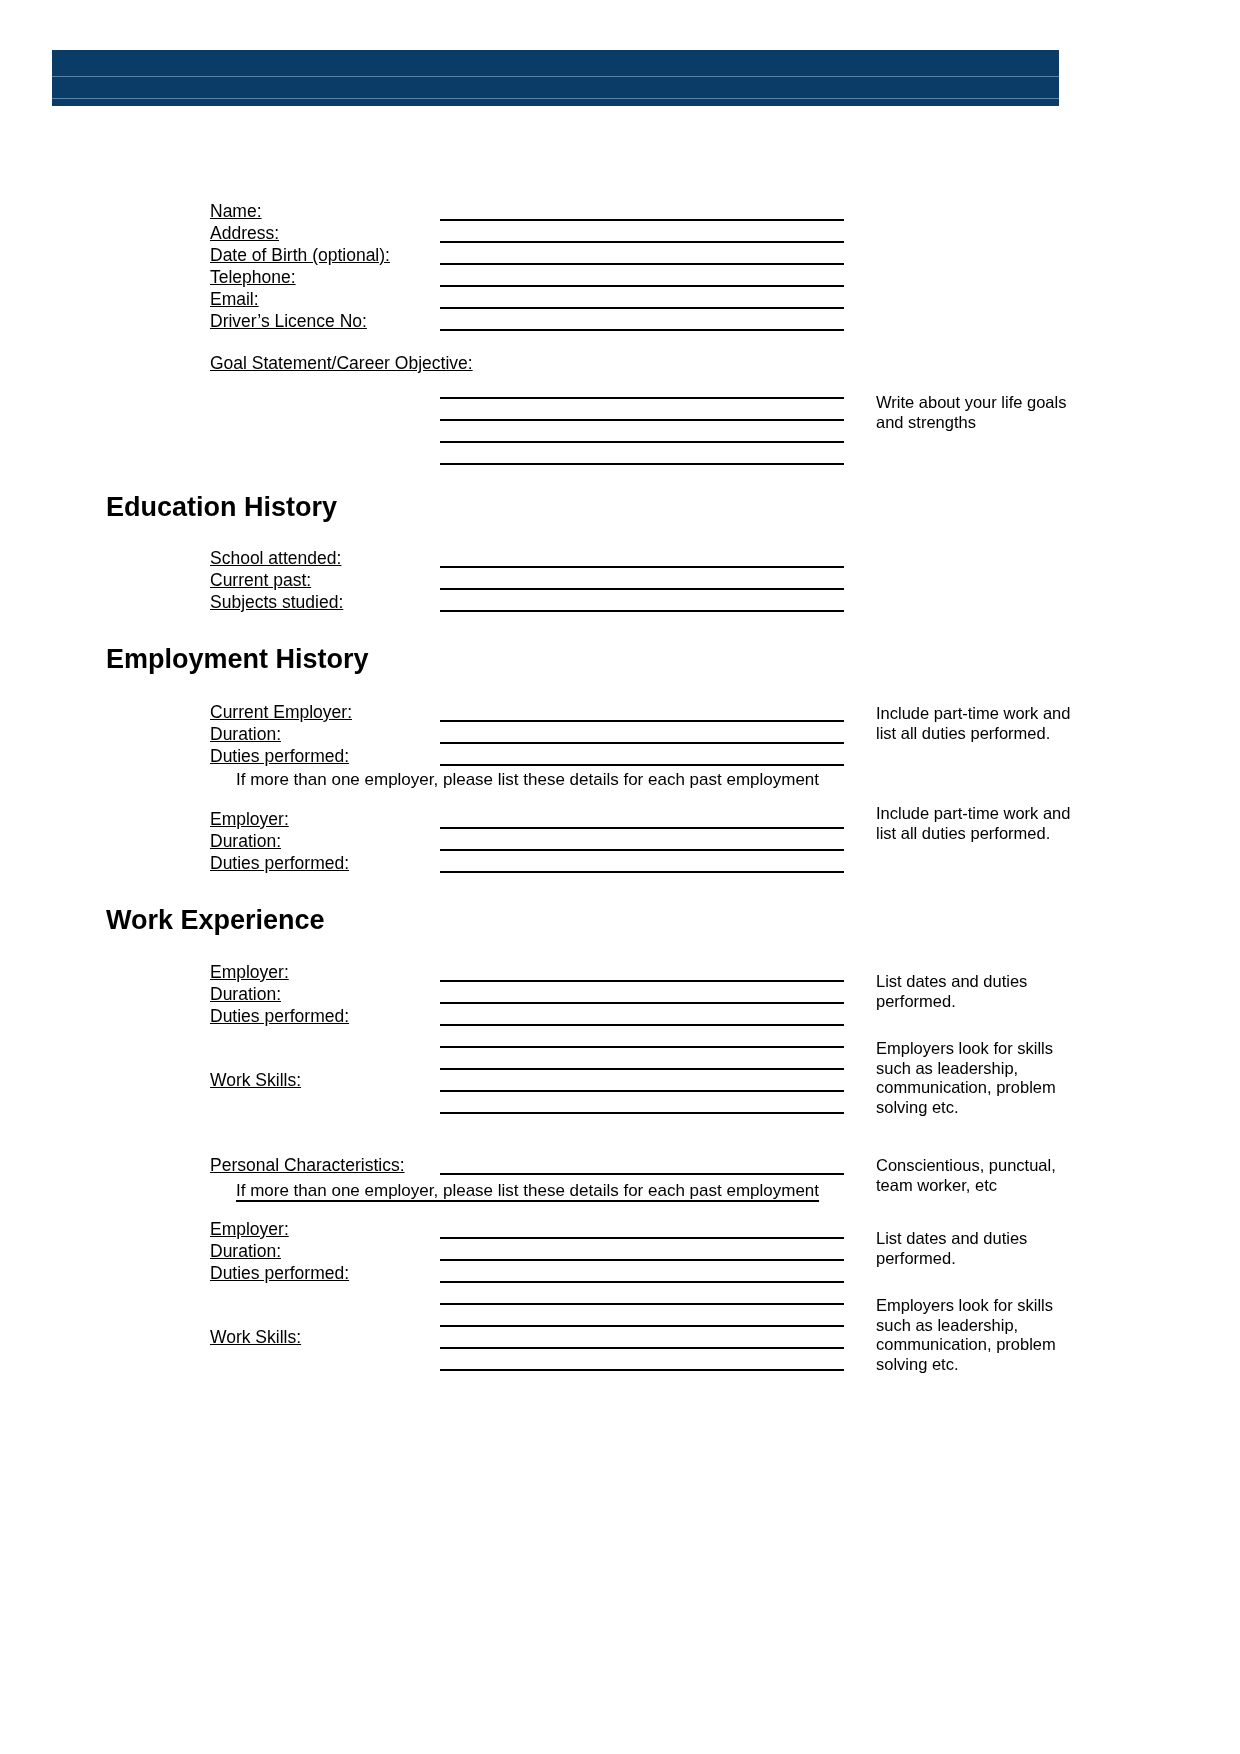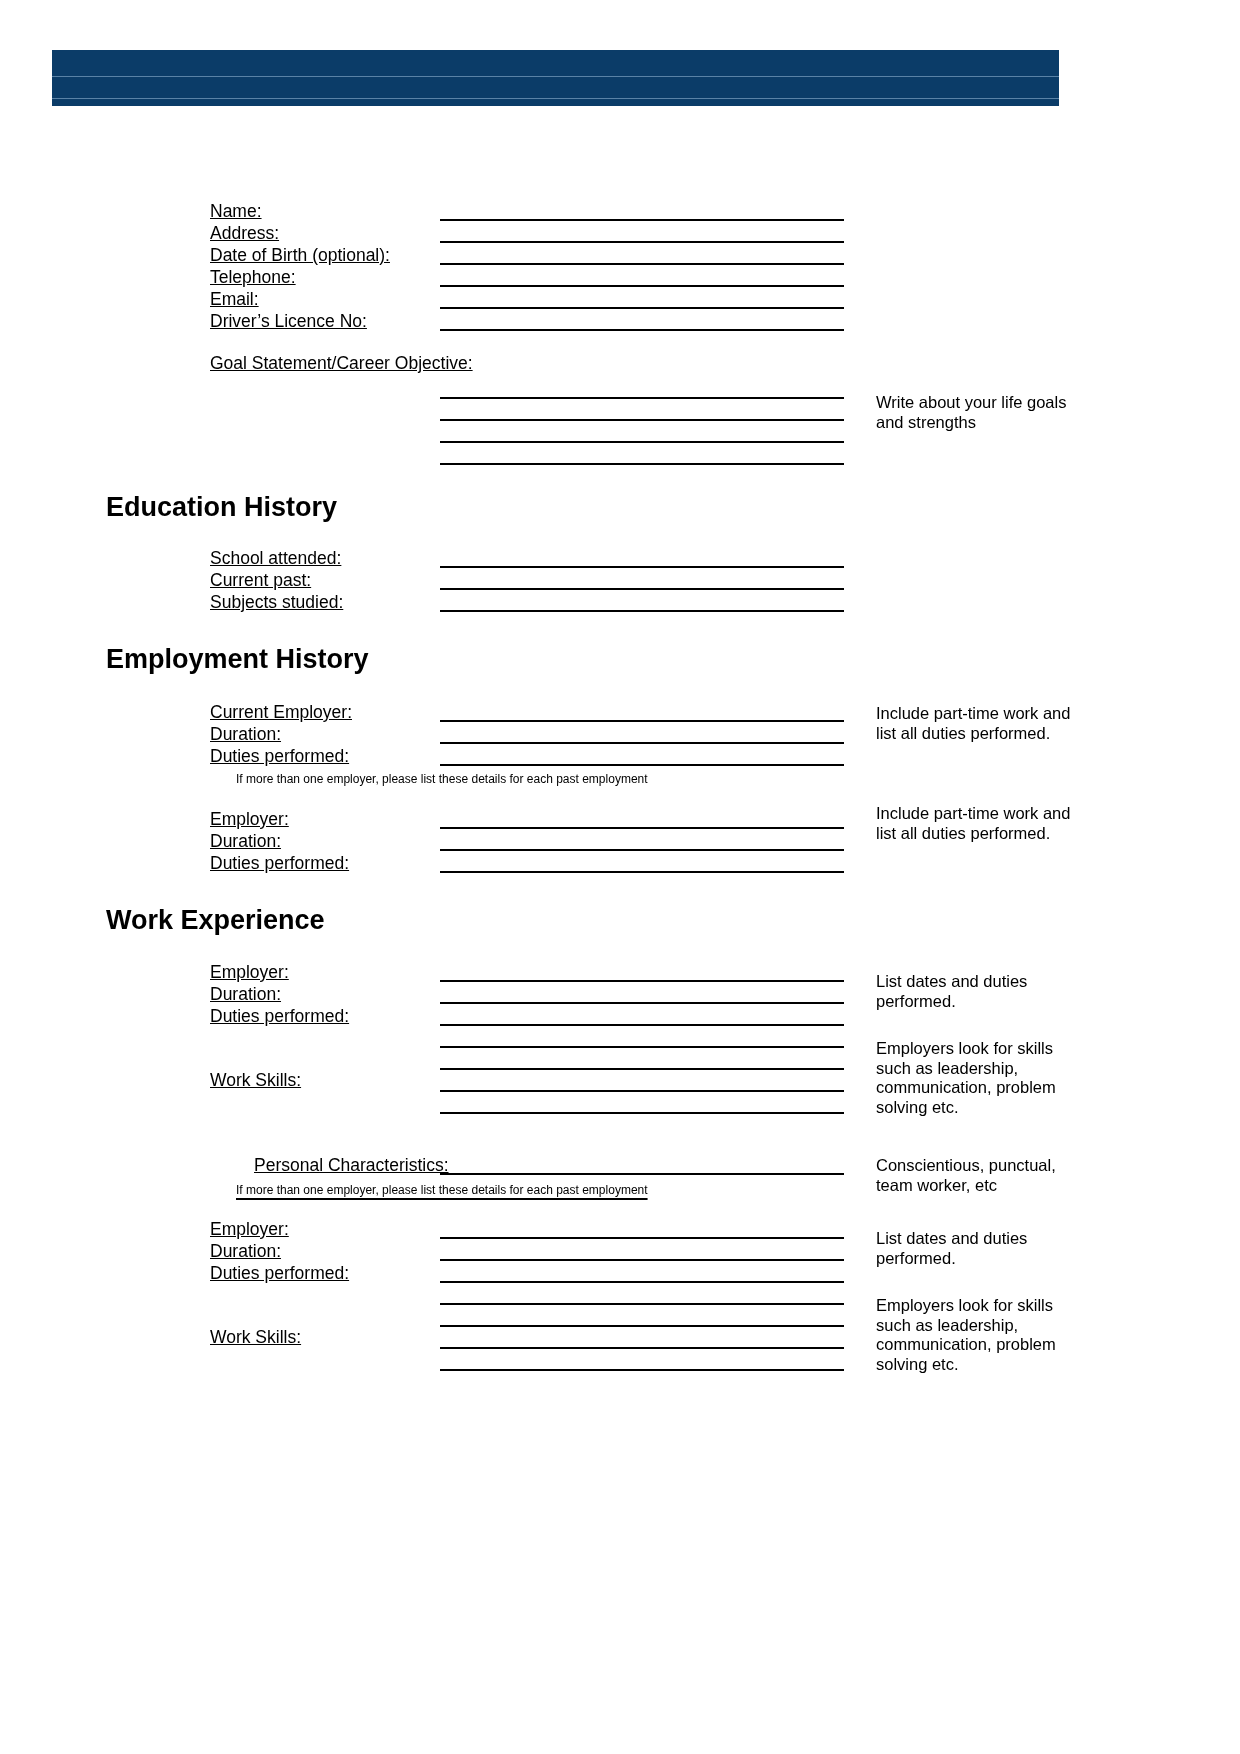--- a/index.html
+++ b/index.html
@@ -72,21 +72,21 @@
     position: absolute;
     left: 210px;
     font-size: 17.5px;
     white-space: nowrap;
     line-height: 21px;
     text-decoration: underline;
   }
   .note-indent {
     position: absolute;
     left: 236px;
-    font-size: 12px;
+    font-size: 17px;
     white-space: nowrap;
     line-height: 21px;
   }
   .rule {
     position: absolute;
     left: 440px;
     width: 404px;
     height: 0;
     border-top: 2px solid #000000;
   }
@@ -185,21 +185,21 @@
   <div class="rule" style="top:1002px;"></div>
   <div class="rule" style="top:1024px;"></div>
   <div class="rule" style="top:1046px;"></div>
   <div class="rule" style="top:1068px;"></div>
   <div class="rule" style="top:1090px;"></div>
   <div class="rule" style="top:1112px;"></div>
 
   <div class="annotation" style="top:972px;">List dates and duties performed.</div>
   <div class="annotation" style="top:1039px;">Employers look for skills such as leadership, communication, problem solving etc.</div>
 
-  <div class="field-label" style="top:1155px;margin-left:44px;">Personal Characteristics:</div>
+  <div class="field-label" style="top:1155px;">Personal Characteristics:</div>
   <div class="rule" style="top:1173px;"></div>
   <div class="annotation" style="top:1156px;">Conscientious, punctual, team worker, etc</div>
 
   <div class="note-indent note-underlined" style="top:1180px;">If more than one employer, please list these details for each past employment</div>
 
   <div class="field-label" style="top:1219px;">Employer:</div>
   <div class="field-label" style="top:1241px;">Duration:</div>
   <div class="field-label" style="top:1263px;">Duties performed:</div>
   <div class="field-label" style="top:1327px;">Work Skills:</div>
 

